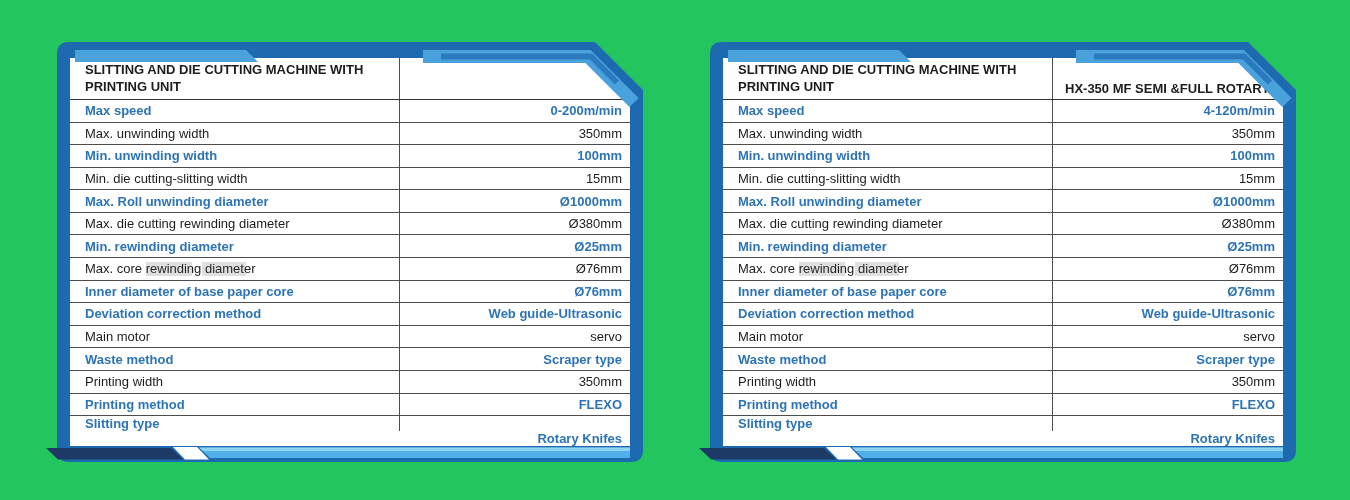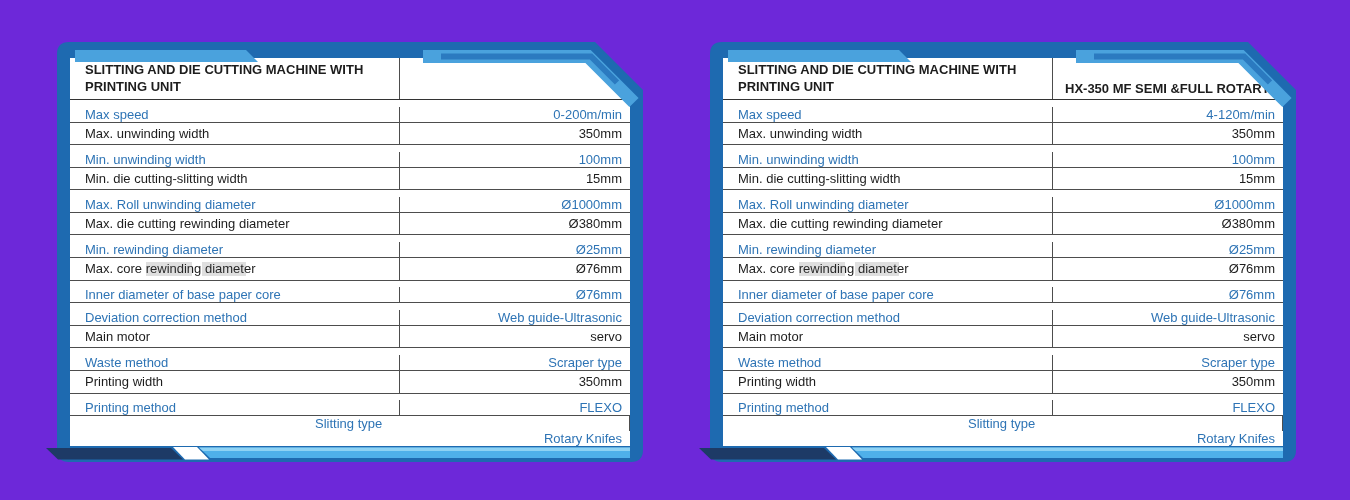--- a/index.html
+++ b/index.html
@@ -1,16 +1,16 @@
 <!DOCTYPE html>
 <html style="--accent: #2e74b5; --body-text: #1d1d1d; --grid-line: #4d4d4d; --header-line: #333333;"><head>
 <meta charset="utf-8">
 <style>
   html,body{margin:0;padding:0;background:#fff;}
-  .page{position:relative;width:1350px;height:500px;background:#6d28d9;overflow:hidden;
+  .page{position:relative;width:1350px;height:500px;background:#22c55e;overflow:hidden;
         font-family:"Liberation Sans",sans-serif;}
   .table-wrap{position:absolute;top:42px;width:604px;height:424px;}
   #t0{left:43px;}
   #t1{left:696px;}
   .frame-bg,.frame-fg{position:absolute;inset:0;pointer-events:none;}
   .frame-bg{z-index:1;}
   .frame-fg{z-index:3;}
   .frame-bg svg,.frame-fg svg{display:block;width:604px;height:424px;}
   .content{position:absolute;left:27px;top:16px;width:560px;height:388px;background:#ffffff;z-index:2;
            display:flex;flex-direction:column;
@@ -21,21 +21,21 @@
           color:var(--body-text);}
   .h-col2{flex:1;padding:0 8px 3px 12px;display:flex;align-items:flex-end;
           font-weight:bold;font-size:13px;color:var(--body-text);}
   .rows{flex:1;display:flex;flex-direction:column;}
   .row{flex:1;display:flex;font-size:13px;color:var(--body-text);
        border-bottom:1px solid var(--grid-line);}
   .row:last-child{border-bottom:none;flex-direction:column;}
   .cell-label{width:314px;padding-left:15px;border-right:1px solid var(--grid-line);
               display:flex;align-items:center;position:relative;}
   .cell-value{flex:1;display:flex;align-items:center;justify-content:flex-end;padding-right:8px;}
-  .row.accent{color:var(--accent);font-weight:normal;align-items:flex-end;}
+  .row.accent{color:var(--accent);font-weight:bold;}
   .hl{position:absolute;top:calc(50% - 7px);height:14px;background:rgba(80,80,80,0.18);}
   .hl1{left:76px;width:46px;}
   .hl2{left:132px;width:44px;}
 </style>
 </head>
 <body>
 
 <div class="page">
 
   <section class="table-wrap" id="t0">

